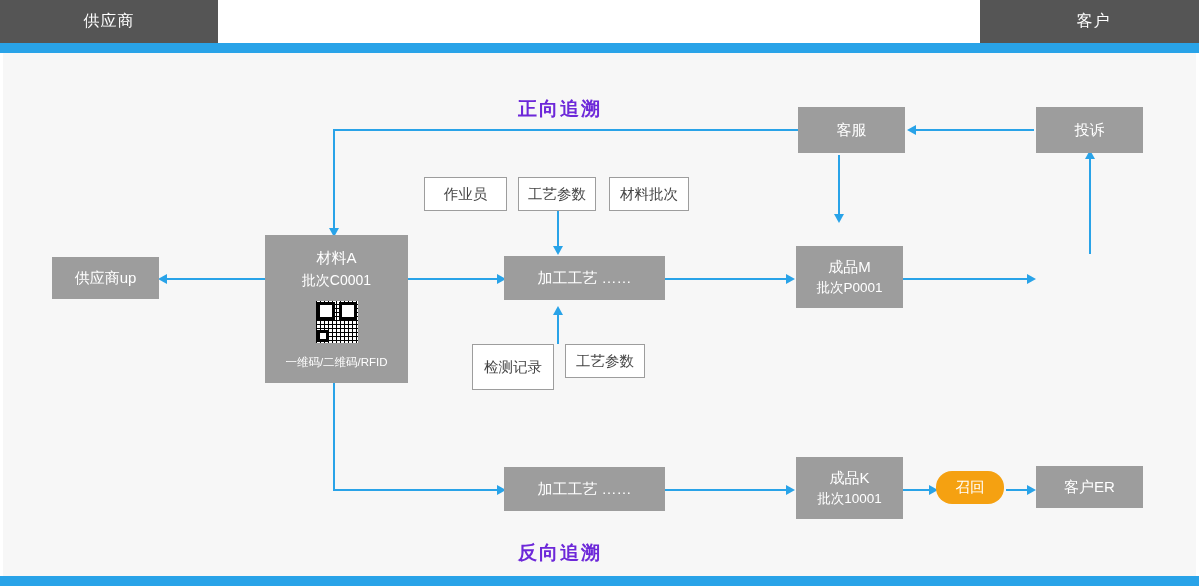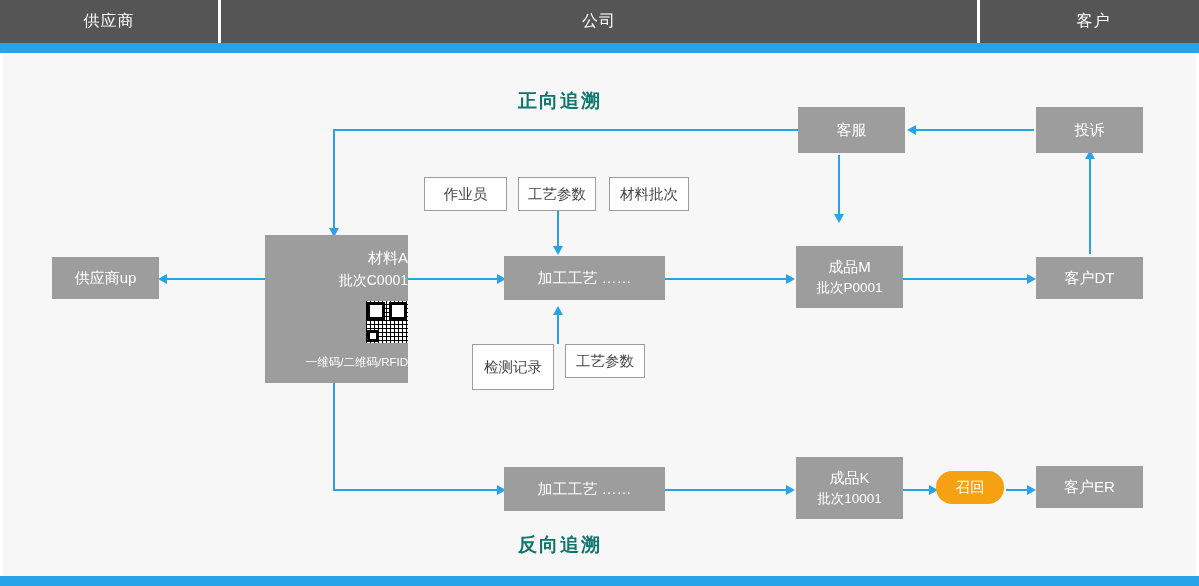--- a/index.html
+++ b/index.html
@@ -117,35 +117,36 @@
     color: #ffffff;
     border-radius: 16px;
     display: flex;
     align-items: center;
     justify-content: center;
     font-size: 14.5px;
   }
 
   .label-blue {
     position: absolute;
-    color: #0f766e;
+    color: #6d28d9;
     font-size: 19px;
     font-weight: bold;
     letter-spacing: 2px;
     white-space: nowrap;
+    margin-top: 8px;
   }
 
   
   .matnode {
     position: absolute;
     background: #9d9d9d;
     color: #ffffff;
     display: flex;
     flex-direction: column;
-    align-items: flex-end;
+    align-items: center;
     font-size: 15px;
   }
   .matnode .t1 { margin-top: 14px; font-size: 15px; }
   .matnode .t2 { margin-top: 4px; font-size: 14px; }
   .qr {
     width: 42px; height: 42px;
     margin-top: 11px;
     background-color: #ffffff;
     background-image:
       linear-gradient(90deg, #000 1px, transparent 1px),
@@ -204,21 +205,20 @@
     border-bottom: 9px solid #29a3e8;
   }
 </style>
 </head>
 <body>
 
 <div id="root">
 
   <div class="header">
     <div class="hdr-cell hdr-supplier">供应商</div>
-    <div class="hdr-cell hdr-company">公司</div>
     <div class="hdr-cell hdr-customer">客户</div>
   </div>
   <div class="hdr-notch notch-supplier"></div>
   <div class="hdr-notch notch-company"></div>
   <div class="hdr-notch notch-customer"></div>
 
   <div class="blue-bar-top"></div>
 
   <div class="canvas"></div>
   <div class="canvas-edge-l"></div>
@@ -321,23 +321,20 @@
   </div>
 
   <div class="node" style="left:798px; top:107px; width:107px; height:46px;">
     <span>客服</span>
   </div>
 
   <div class="node" style="left:1036px; top:107px; width:107px; height:46px;">
     <span>投诉</span>
   </div>
 
-  <div class="node" style="left:1036px; top:257px; width:107px; height:42px;">
-    <span>客户DT</span>
-  </div>
 
   <div class="node" style="left:1036px; top:466px; width:107px; height:42px;">
     <span>客户ER</span>
   </div>
 
   <div class="pill" style="left:936px; top:471px; width:68px; height:33px;">
     <span>召回</span>
   </div>
 
   <div class="blue-bar-bottom"></div>

